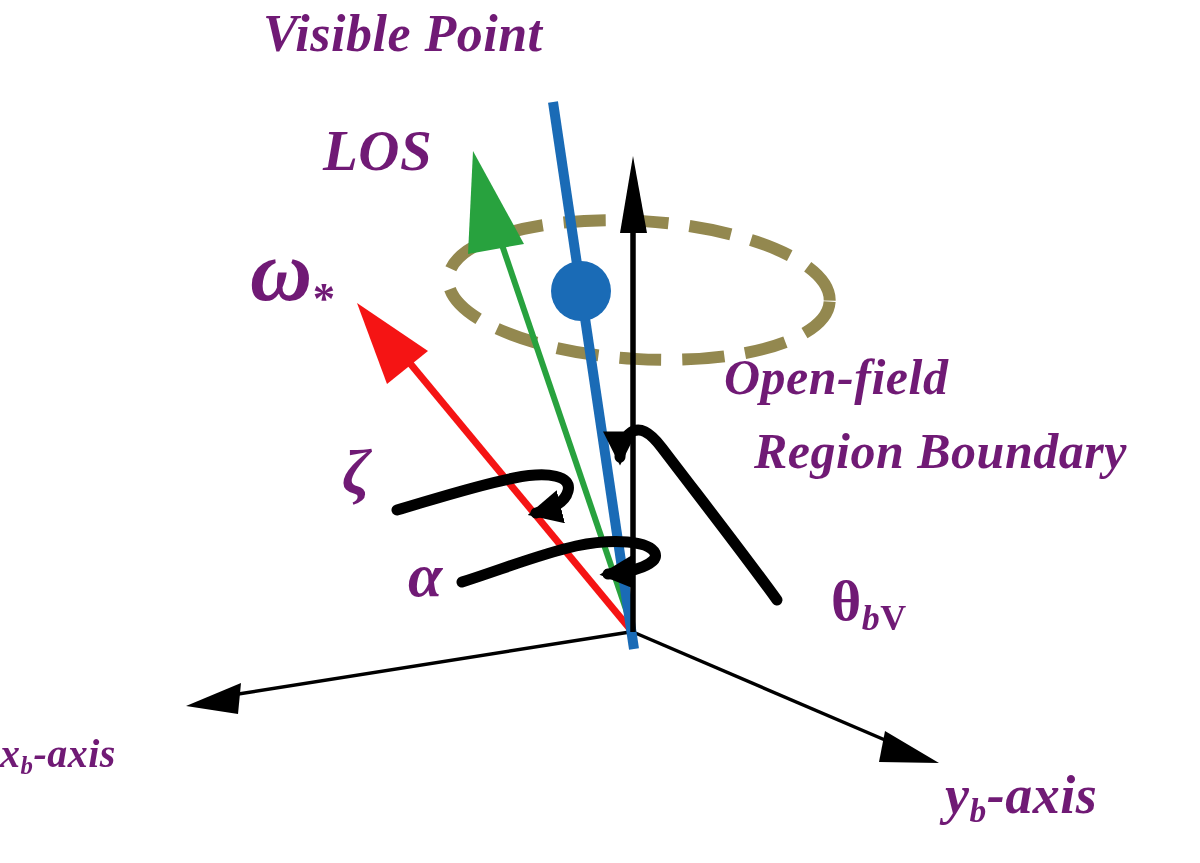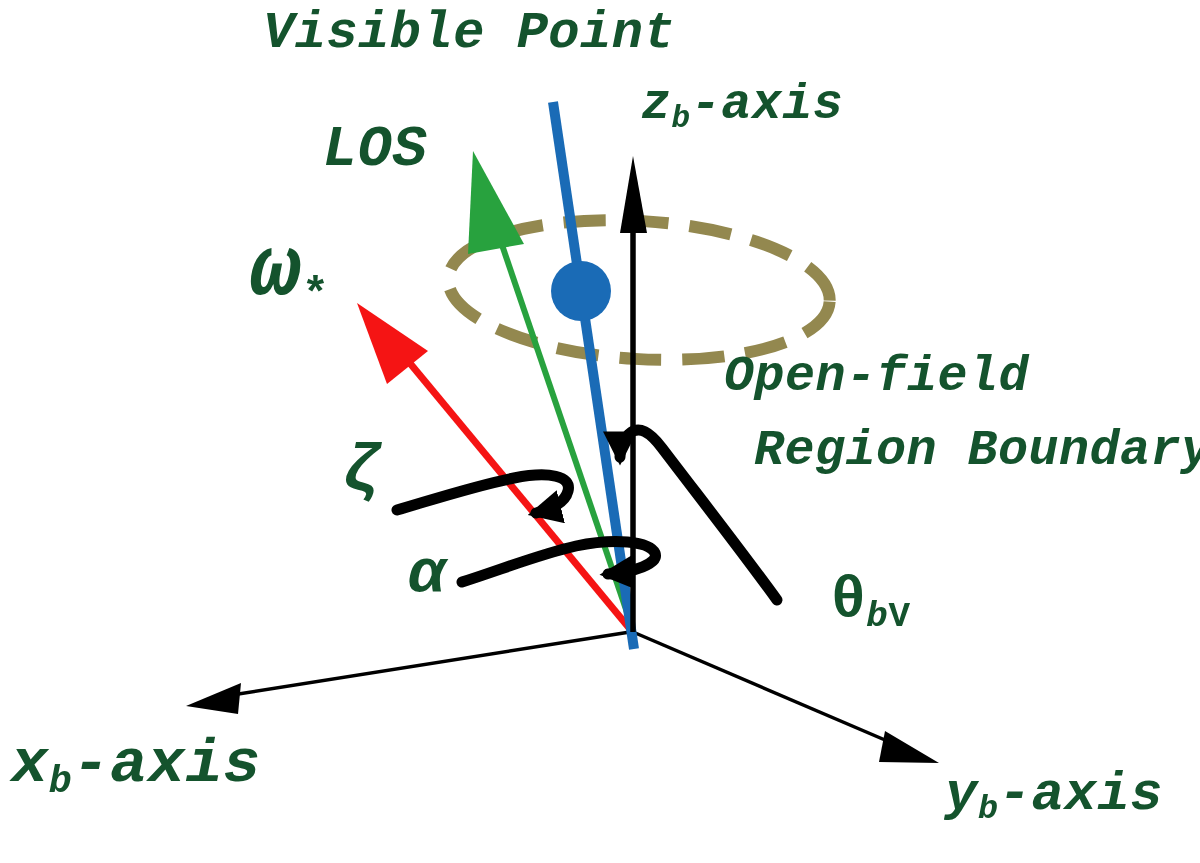--- a/index.html
+++ b/index.html
@@ -11,27 +11,26 @@
     overflow: hidden;
     font-family: "Liberation Serif", "DejaVu Serif", serif;
   }
   .stage svg.canvas {
     position: absolute;
     left: 0; top: 0;
     width: 1200px; height: 863px;
   }
   .lbl {
     position: absolute;
-    color: #14532d;
+    color: #701a75;
     font-weight: bold;
     font-style: italic;
     line-height: 1;
     white-space: nowrap;
     letter-spacing: 0.5px;
-    font-family: Liberation Mono, monospace;
   }
   .sub {
     font-size: 0.62em;
     vertical-align: -0.28em;
   }
   .up { font-style: normal; }
   .omega-sub {
     display: inline-block;
     font-size: 0.52em;
     transform: translateY(0.30em);
@@ -73,33 +72,32 @@
     <path d="M 397,510 C 438,498 478,485 514,478 C 549,471 572,476 568,491 C 565,503 552,509 536,513" fill="none" stroke="#000" stroke-width="11" stroke-linecap="round" stroke-linejoin="round" marker-end="url(#hookArrow)"></path>
 
     <path d="M 462,582 C 500,570 540,554 576,546 C 614,538 649,541 655,553 C 659,564 634,572 608,574" fill="none" stroke="#000" stroke-width="11" stroke-linecap="round" stroke-linejoin="round" marker-end="url(#hookArrow)"></path>
 
     <path d="M 777,600 C 740,549 700,498 662,448 C 650,432 639,425 629,434 C 622,441 620,448 620,457" fill="none" stroke="#000" stroke-width="11" stroke-linecap="round" stroke-linejoin="round" marker-end="url(#hookArrow)"></path>
   </svg>
 
   <div class="lbl" style="left:263px; top:8px; font-size:52px;">Visible Point</div>
 
 
-  <div class="lbl" style="left:641px; top:80px; font-size:50px;"><span>z</span><span class="sub">b</span><span>-axis</span></div>
 
   <div class="lbl" style="left:323px; top:122px; font-size:57px;">LOS</div>
 
   <div class="lbl" style="left:250px; top:228px; font-size:86px;"><span>ω</span><span class="omega-sub up">*</span></div>
 
   <div class="lbl" style="left:342px; top:440px; font-size:64px;">ζ</div>
 
   <div class="lbl" style="left:408px; top:544px; font-size:62px;">α</div>
 
   <div class="lbl" style="left:724px; top:352px; font-size:50px;text-align:right;">Open-field</div>
 
   <div class="lbl" style="left:727px; top:426px; font-size:50px;margin-left:27px;">Region Boundary</div>
 
   <div class="lbl up" style="left:785px; top:572px; font-size:58px; font-style:normal;margin-left:46px;"><span>θ</span><span class="sub" style="font-style:italic;">b</span><span class="sub">V</span></div>
 
-  <div class="lbl" style="left:11px; top:734px; font-size:62px;"><span>x</span><span class="sub">b</span><span>-axis</span></div>
+  <div class="lbl" style="left:0; top:734px; font-size:40px;"><span>x</span><span class="sub">b</span><span>-axis</span></div>
 
   <div class="lbl" style="left:913px; top:768px; font-size:54px;margin-left:32px;"><span>y</span><span class="sub">b</span><span>-axis</span></div>
 
 </div>
 
 </body></html>

